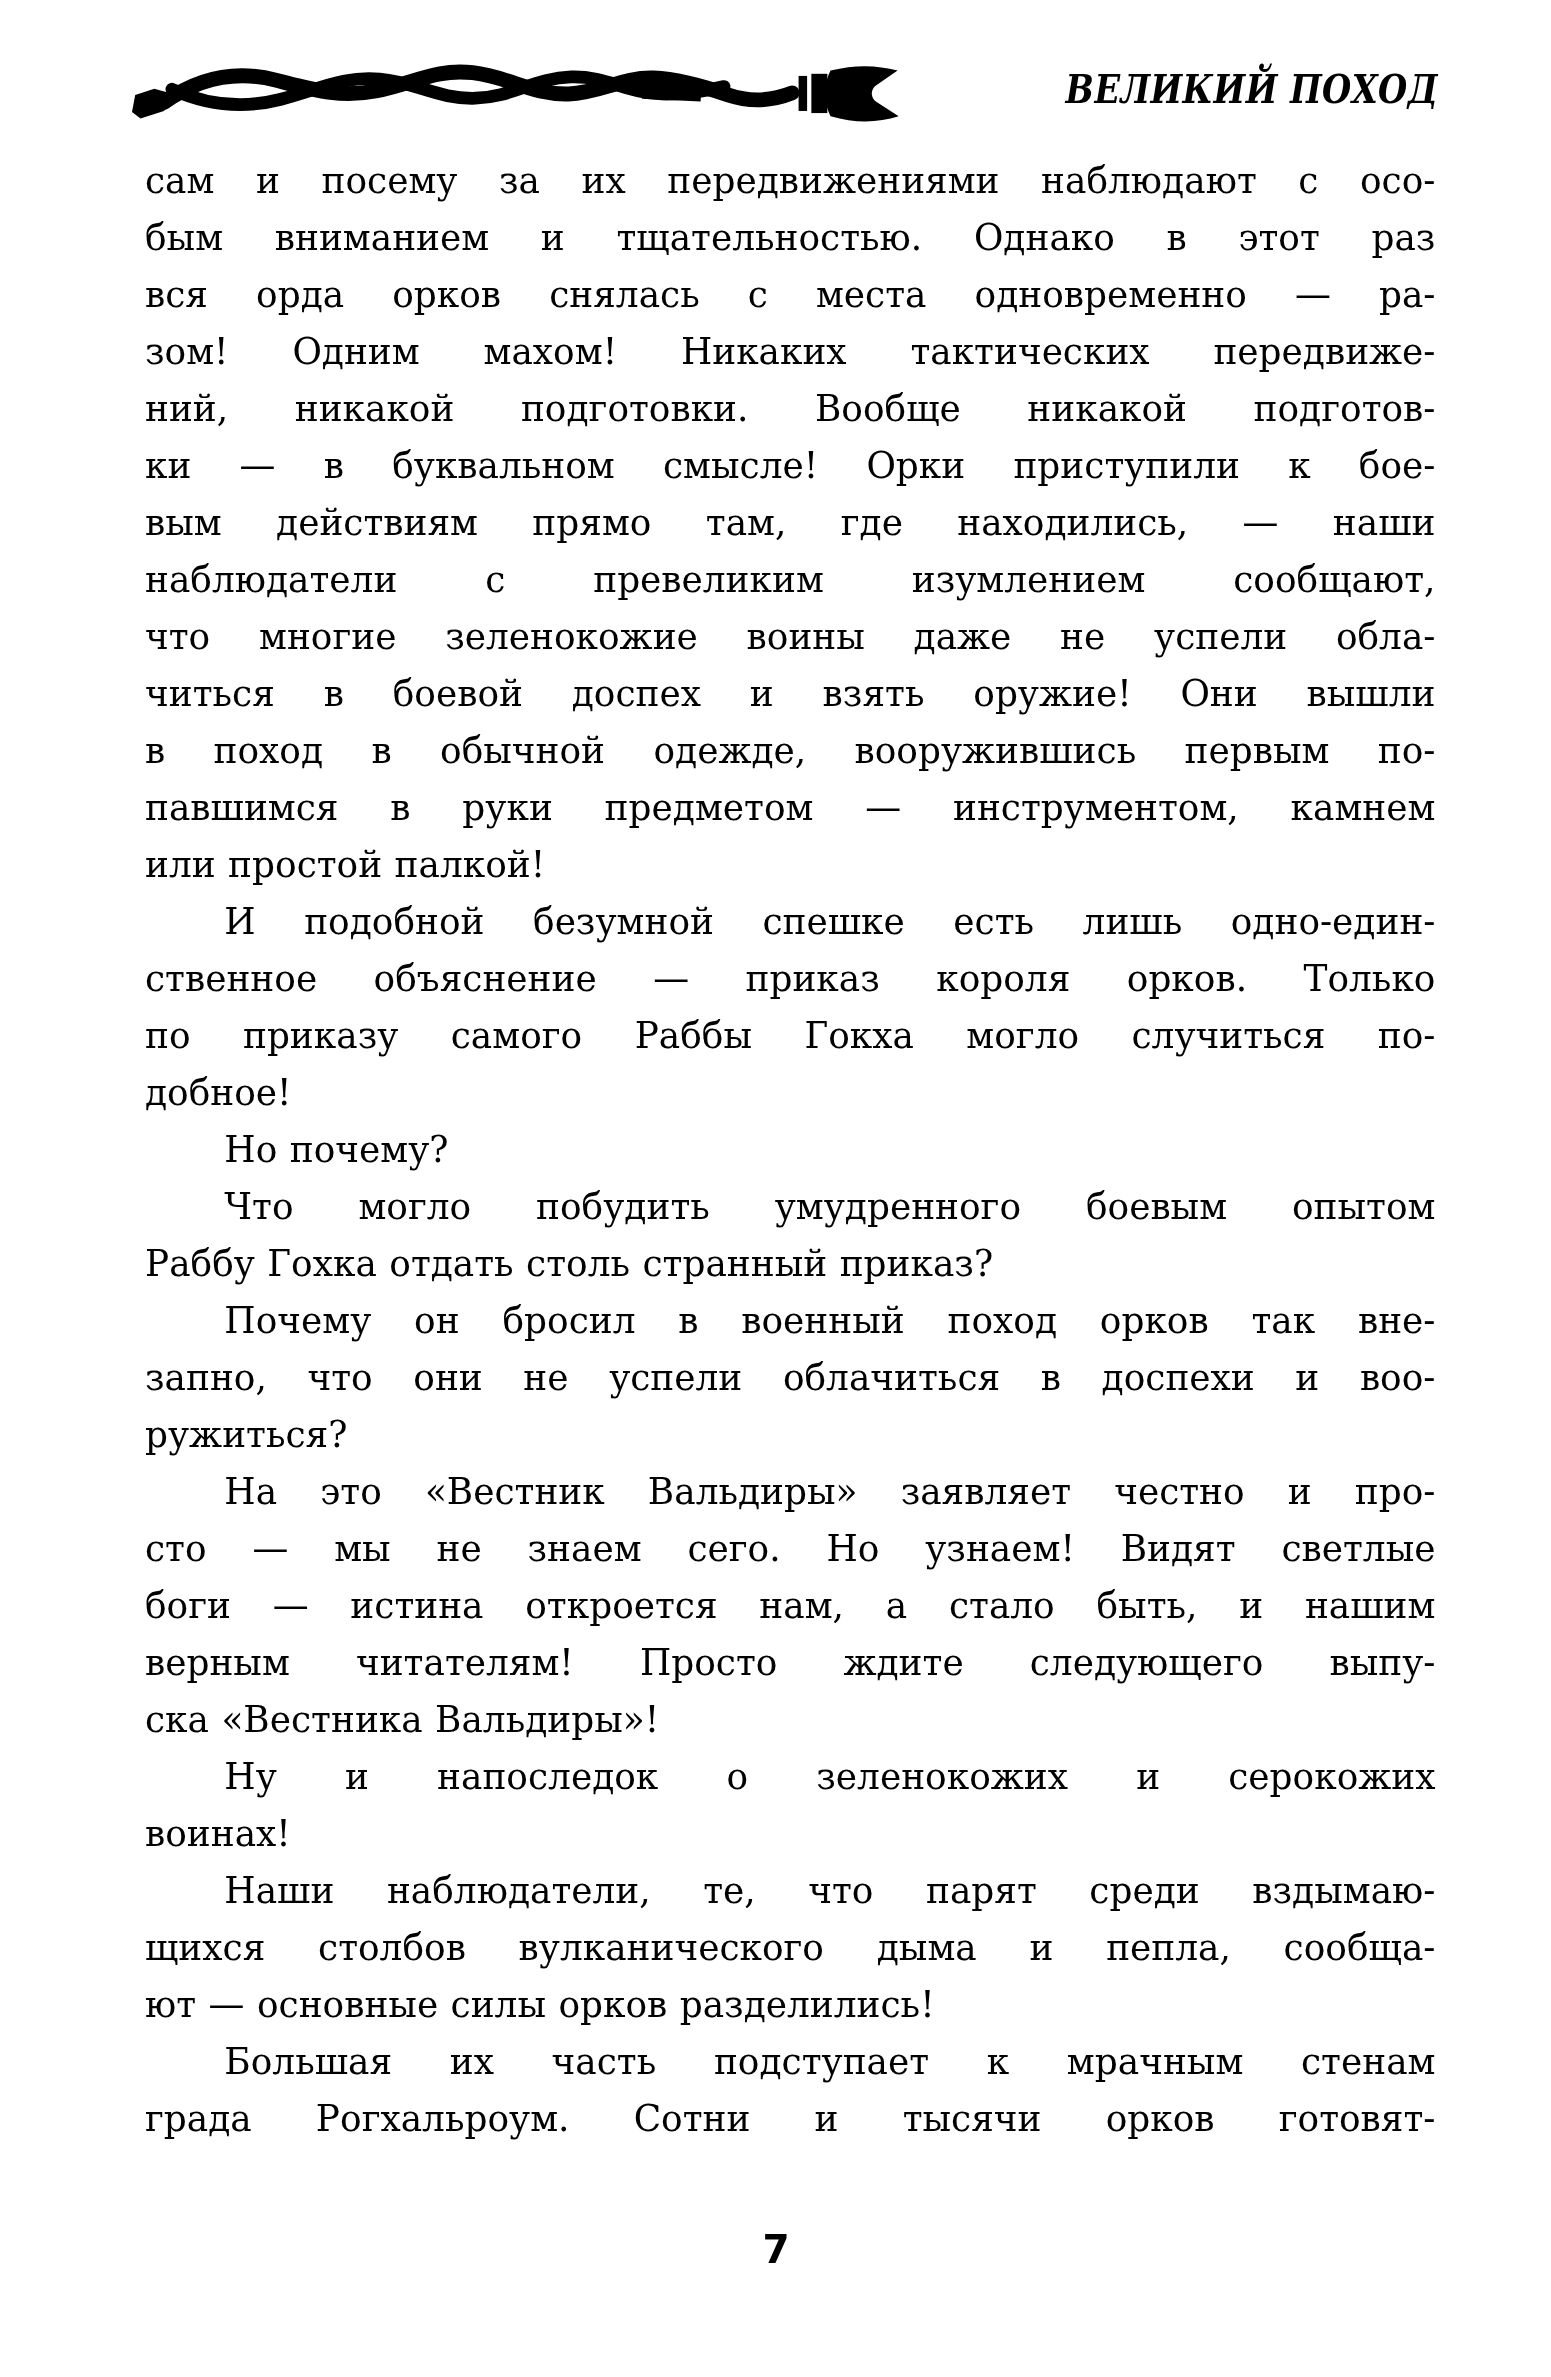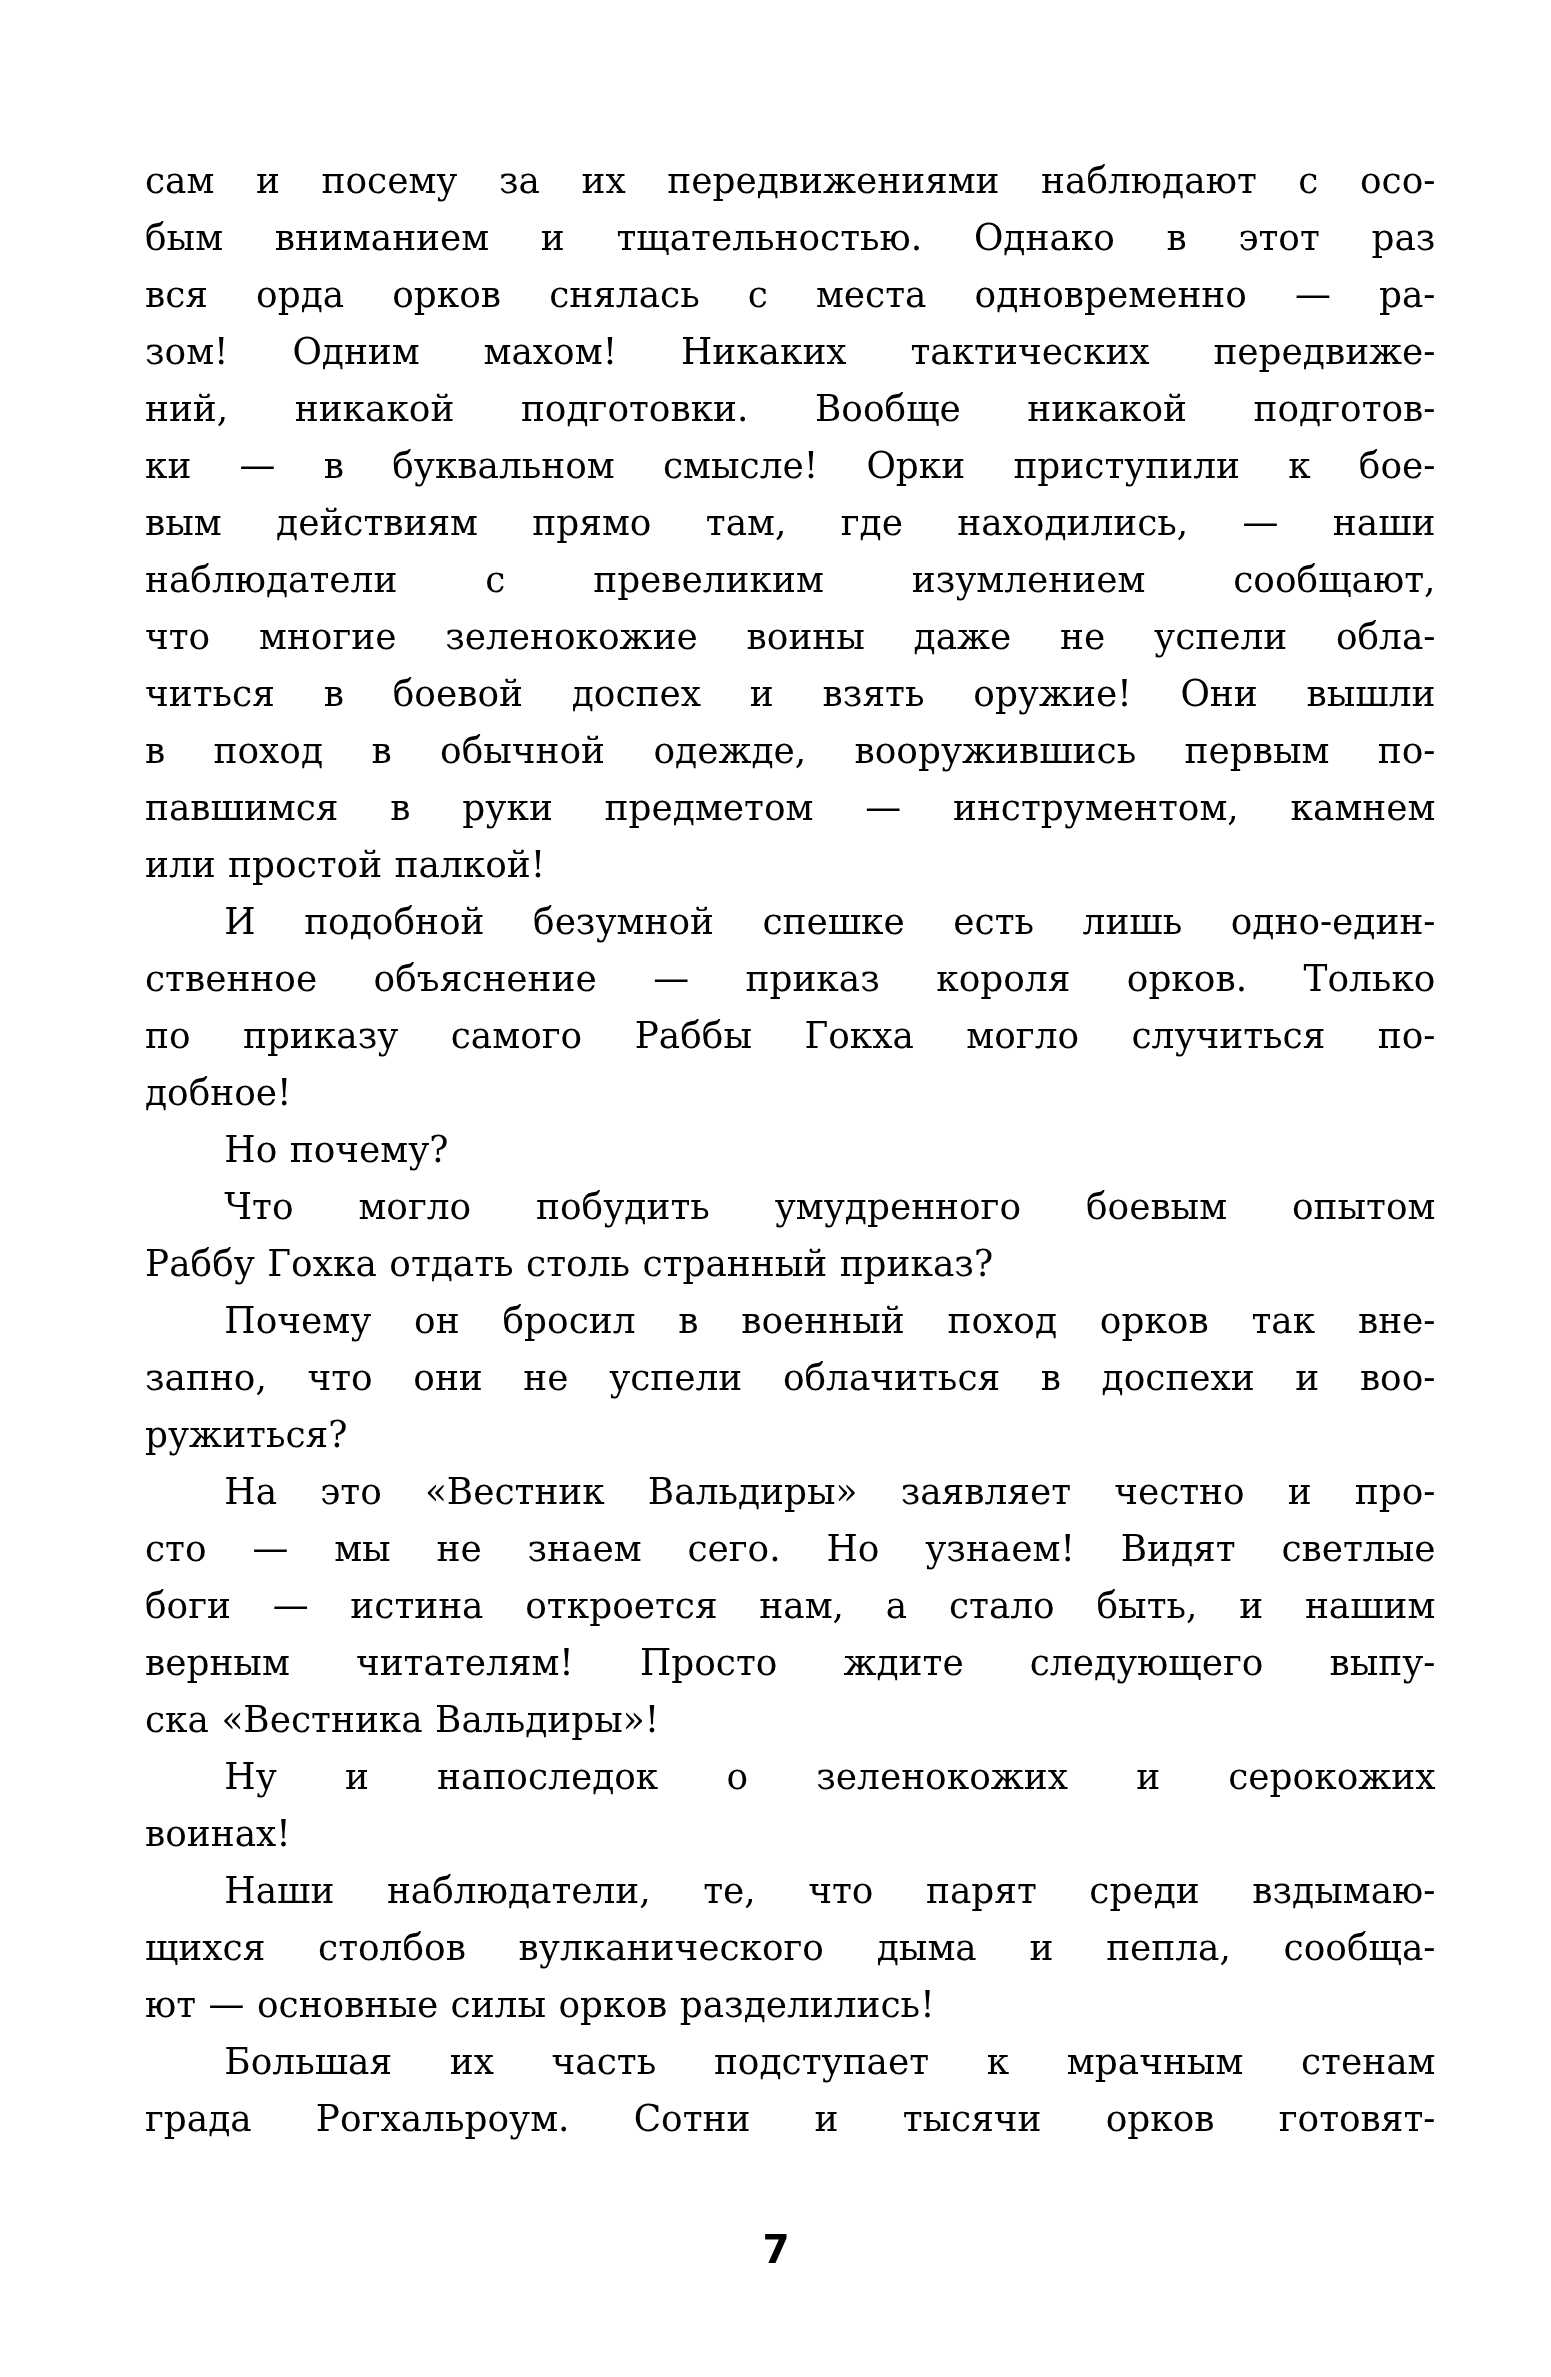--- a/index.html
+++ b/index.html
@@ -67,20 +67,37 @@
     font-weight: bold;
     font-size: 39px;
     line-height: 49px;
   }
 </style>
 </head>
 <body>
 
 <div class="page">
 
+  <div class="running-header">
+    <svg class="ornament" viewBox="0 0 1450 130" xmlns="http://www.w3.org/2000/svg" preserveAspectRatio="none">
+
+      <path d="M6 66 L0 98 L16 110 L60 96 L84 66 L42 54 Z" fill="#000"></path>
+
+      <path d="M60 80 C130 30 200 20 270 38 C340 56 390 72 460 58 C530 44 570 16 640 24 C710 32 750 66 820 64 C880 62 920 32 980 34 C1030 36 1080 52 1120 66 C1165 81 1205 76 1240 62" fill="none" stroke="#000" stroke-width="28" stroke-linecap="round"></path>
+      <path d="M75 55 C140 85 210 92 280 74 C350 56 395 30 465 36 C535 42 575 74 645 72 C715 70 755 34 825 32 C890 30 930 62 995 64 C1040 65 1080 58 1112 50" fill="none" stroke="#000" stroke-width="24" stroke-linecap="round"></path>
+
+      <path d="M948 48 L1012 34 L1070 37 L1068 78 L958 73 Z" fill="#000"></path>
+
+      <rect x="1252" y="30" width="16" height="66" fill="#000"></rect>
+      <rect x="1276" y="26" width="30" height="74" fill="#000"></rect>
+
+      <path d="M1312 20 C1360 8 1400 10 1438 20 L1400 46 C1386 54 1386 72 1400 80 L1440 106 C1402 118 1360 120 1312 106 C1298 78 1298 48 1312 20 Z" fill="#000"></path>
+    </svg>
+    <div class="header-title">ВЕЛИКИЙ ПОХОД</div>
+  </div>
 
   <div class="text-column">
 
   <div class="line just">сам и посему за их передвижениями наблюдают с осо-</div>
       <div class="line just">бым вниманием и тщательностью. Однако в этот раз</div>
       <div class="line just">вся орда орков снялась с места одновременно — ра-</div>
       <div class="line just">зом! Одним махом! Никаких тактических передвиже-</div>
       <div class="line just">ний, никакой подготовки. Вообще никакой подготов-</div>
       <div class="line just">ки — в буквальном смысле! Орки приступили к бое-</div>
       <div class="line just">вым действиям прямо там, где находились, — наши</div>

